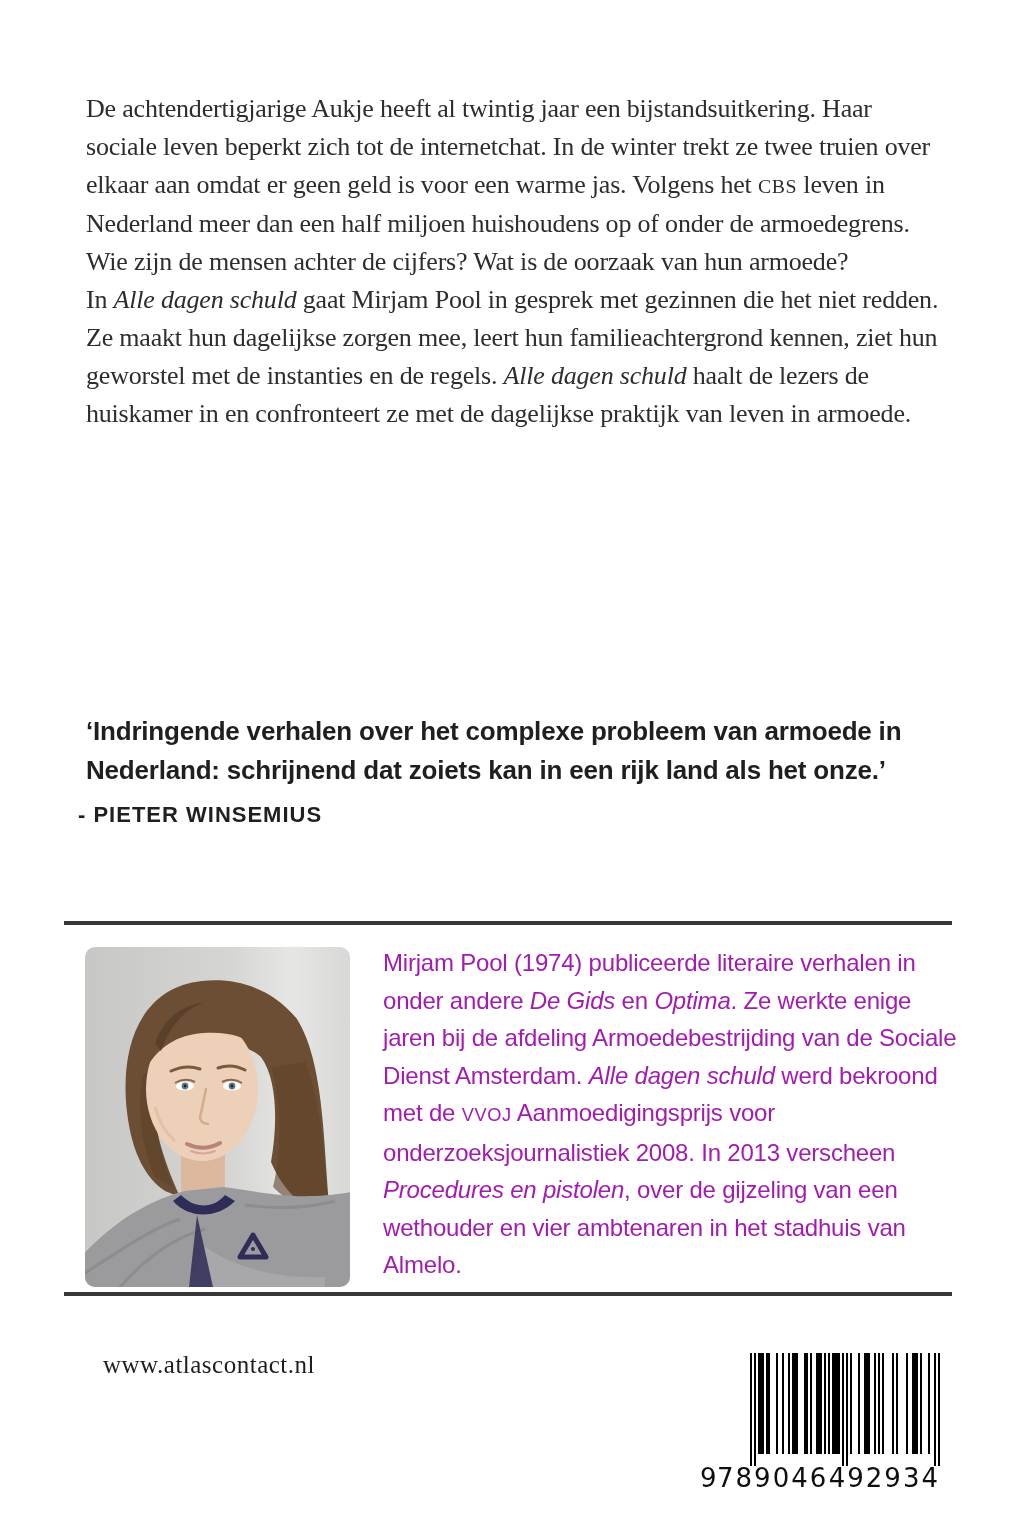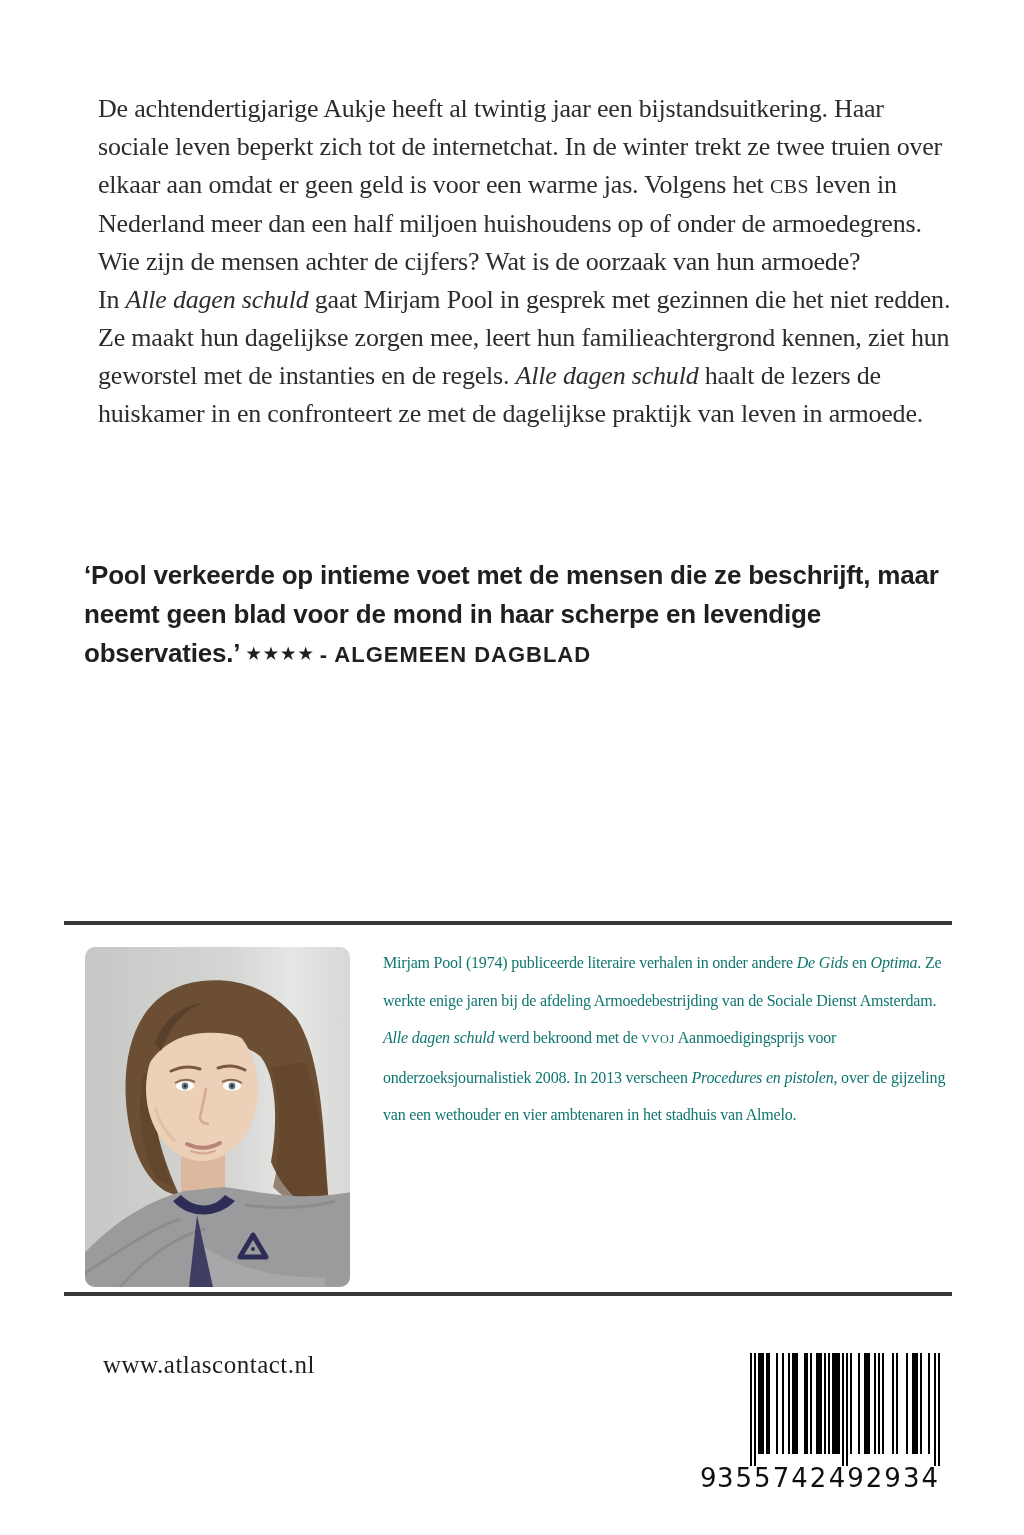--- a/index.html
+++ b/index.html
@@ -39,51 +39,52 @@
   .attr{
     font-size:22px;
     letter-spacing:1px;
   }
   .attr-line{margin-top:5px;margin-left:-8px;}
   .rule{
     position:absolute;left:64px;width:888px;height:4px;
     background:#383838;
   }
   .bio{
-    font-family:Liberation Serif, serif;
-    font-size:16px;line-height:37.5px;
-    color:#0f766e;letter-spacing:-0.2px;
+    font-family:Liberation Sans, sans-serif;
+    font-size:24px;line-height:37.5px;
+    color:#a21caf;letter-spacing:-0.2px;
   }
   .url{
     font-family:"Liberation Serif",serif;
     font-size:25px;color:#1d1d1d;letter-spacing:0.5px;
   }
   #barcode-digits{
     display:flex;justify-content:space-between;
     width:240px;
     font-family:"DejaVu Sans",sans-serif;
     font-size:26px;color:#0f0f0f;line-height:26px;
   }
   #barcode-digits .grp{letter-spacing:2px;}
   svg{display:block;}
 </style>
 </head>
 <body>
 
 <div id="page">
 
-  <div class="abs serif-block" style="left:98px;top:90px;width:862px;">
+  <div class="abs serif-block" style="left:86px;top:90px;width:862px;">
     <div><span>De achtendertigjarige Aukje heeft al twintig jaar een bijstandsuitkering. Haar sociale leven beperkt zich tot de internetchat. In de winter trekt ze twee truien over elkaar aan omdat er geen geld is voor een warme jas. Volgens het </span><span class="sc">CBS</span><span> leven in Nederland meer dan een half miljoen huishoudens op of onder de armoedegrens. Wie zijn de mensen achter de cijfers? Wat is de oorzaak van hun armoede?</span></div>
     <div><span>In </span><span class="it">Alle dagen schuld</span><span> gaat Mirjam Pool in gesprek met gezinnen die het niet redden. Ze maakt hun dagelijkse zorgen mee, leert hun familieachtergrond kennen, ziet hun geworstel met de instanties en de regels. </span><span class="it">Alle dagen schuld</span><span> haalt de lezers de huiskamer in en confronteert ze met de dagelijkse praktijk van leven in armoede.</span></div>
   </div>
 
-  <div class="abs quote" style="left:84px;top:556px;width:866px;">
-    <span>‘Pool verkeerde op intieme voet met de mensen die ze beschrijft, maar neemt geen blad voor de mond in haar scherpe en levendige observaties.’</span><span class="stars">★★★★</span><span class="attr">- ALGEMEEN DAGBLAD</span>
+
+  <div class="abs quote" style="left:86px;top:712px;width:866px;">
+    <div>‘Indringende verhalen over het complexe probleem van armoede in Nederland: schrijnend dat zoiets kan in een rijk land als het onze.’</div>
+    <div class="attr attr-line">- PIETER WINSEMIUS</div>
   </div>
-
 
   <div class="rule" style="top:921px;"></div>
 
   <svg class="abs" style="left:85px;top:947px;" width="265" height="340" viewBox="0 0 265 340" aria-label="portrait photo">
     <defs>
       <linearGradient id="bgg" x1="0" y1="0" x2="1" y2="0">
         <stop offset="0" stop-color="#c7c7c5"></stop>
         <stop offset="0.55" stop-color="#d5d5d3"></stop>
         <stop offset="0.78" stop-color="#e6e6e4"></stop>
         <stop offset="1" stop-color="#d8d8d6"></stop>
@@ -185,17 +186,17 @@
       <rect x="162" y="0" width="2" height="101" fill="#000"></rect>
       <rect x="164" y="0" width="2" height="101" fill="#000"></rect>
       <rect x="166" y="0" width="2" height="101" fill="#000"></rect>
       <rect x="170" y="0" width="2" height="101" fill="#000"></rect>
       <rect x="178" y="0" width="2" height="101" fill="#000"></rect>
       <rect x="184" y="0" width="2" height="113" fill="#000"></rect>
       <rect x="188" y="0" width="2" height="113" fill="#000"></rect>
     </svg>
   <div id="barcode-digits" class="abs" style="left:700px;top:1465px;">
     <span>9</span>
-    <span class="grp">355742</span>
+    <span class="grp">789046</span>
     <span class="grp">492934</span>
   </div>
 
 </div>
 
 </body></html>

